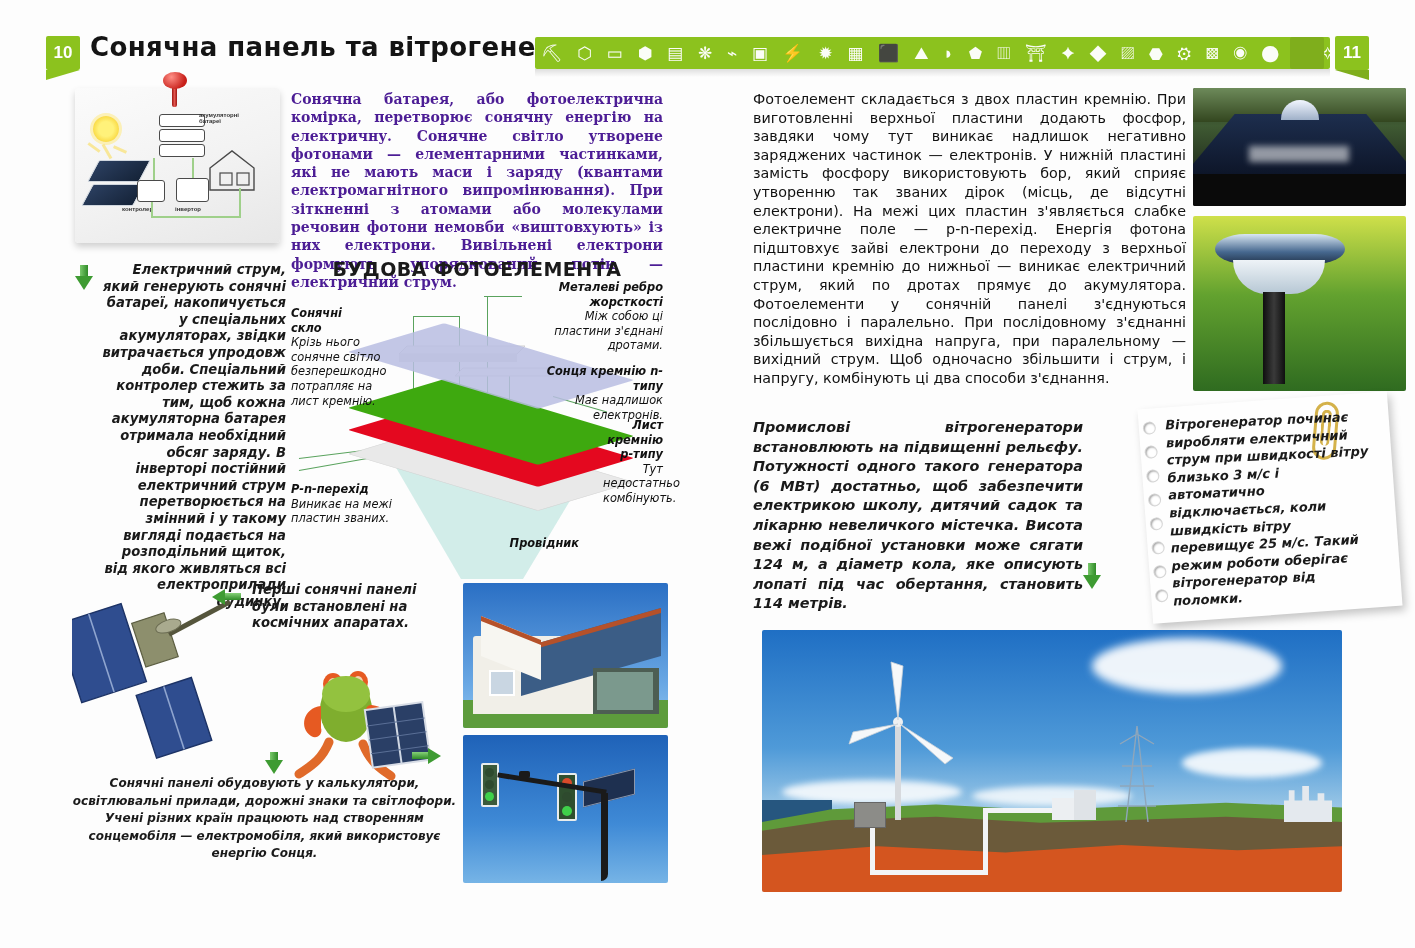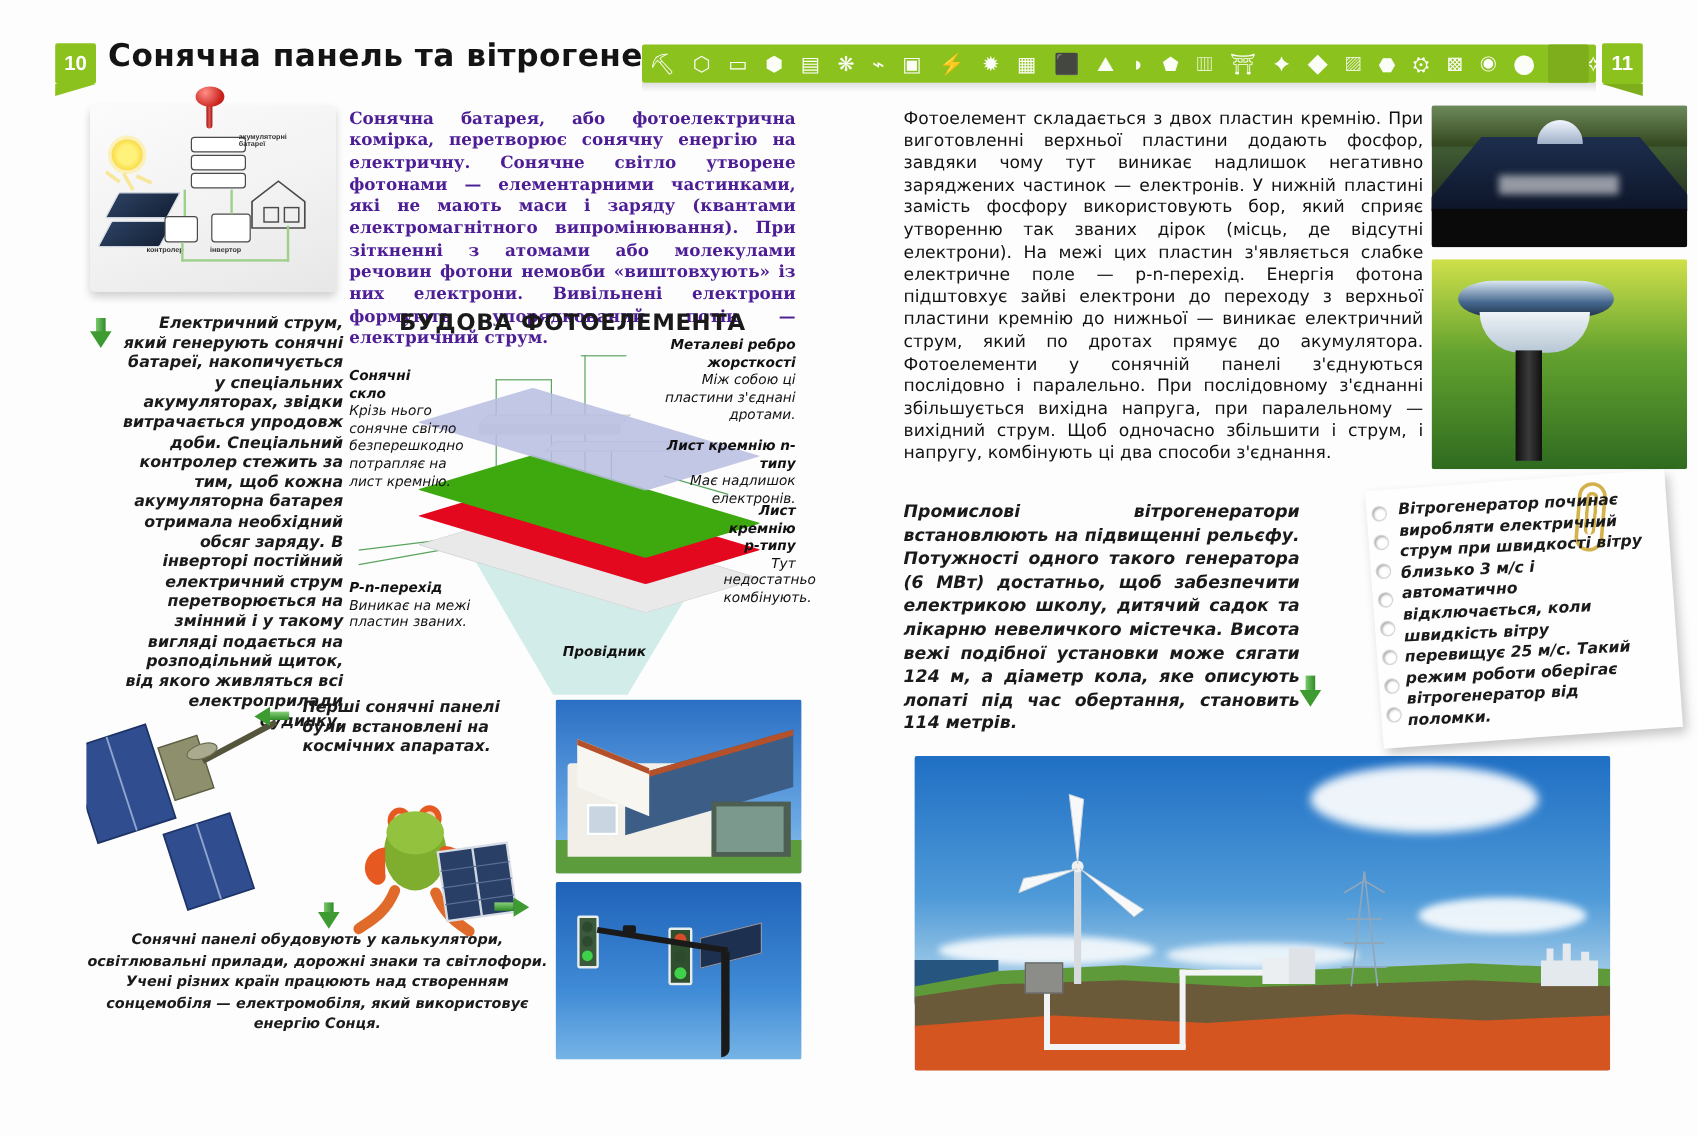--- a/index.html
+++ b/index.html
@@ -356,37 +356,37 @@
       <span style="font-weight:normal;">Крізь нього сонячне світло безперешкодно потрапляє на лист кремнію.</span>
     </div>
 
     <div class="lbl" style="left:240px;top:2px;width:132px;text-align:right;">
       <span class="hd" style="white-space:pre-line;">Металеві ребро
 жорсткості</span>
       <span style="font-weight:normal;">Між собою ці пластини з'єднані дротами.</span>
     </div>
 
     <div class="lbl" style="left:238px;top:86px;width:134px;text-align:right;">
-      <span class="hd">Лист кремнію n-типу</span>
+      <span class="hd">Сонця кремнію n-типу</span>
       <span style="font-weight:normal;">Має надлишок електронів.</span>
     </div>
 
     <div class="lbl" style="left:312px;top:140px;width:60px;text-align:right;">
       <span class="hd" style="white-space:pre-line;">Лист
 кремнію
 p-типу</span>
       <span style="font-weight:normal;">Тут недостатньо комбінують.</span>
     </div>
 
     <div class="lbl" style="left:0px;top:204px;width:104px;">
       <span class="hd">P-n-перехід</span>
       <span style="font-weight:normal;">Виникає на межі пластин званих.</span>
     </div>
 
-    <div class="lbl" style="left:178px;top:258px;width:110px;">
+    <div class="lbl" style="left:178px;top:258px;width:110px;text-align:right;">
       <span class="hd">Провідник</span>
     </div>
   </div>
 
   <div id="satellite-illu">
     <svg width="190" height="185" viewBox="0 0 190 185">
       <g transform="rotate(-18 95 92)">
         <rect x="6" y="8" width="68" height="82" fill="#2f4d8f" stroke="#1d3366" stroke-width="1.4"></rect>
         <line x1="40" y1="8" x2="40" y2="90" stroke="#8fa5cf" stroke-width="1.6"></line>
         <rect x="78" y="30" width="34" height="46" fill="#8d8f6d" stroke="#5c5e42" stroke-width="1.2"></rect>

